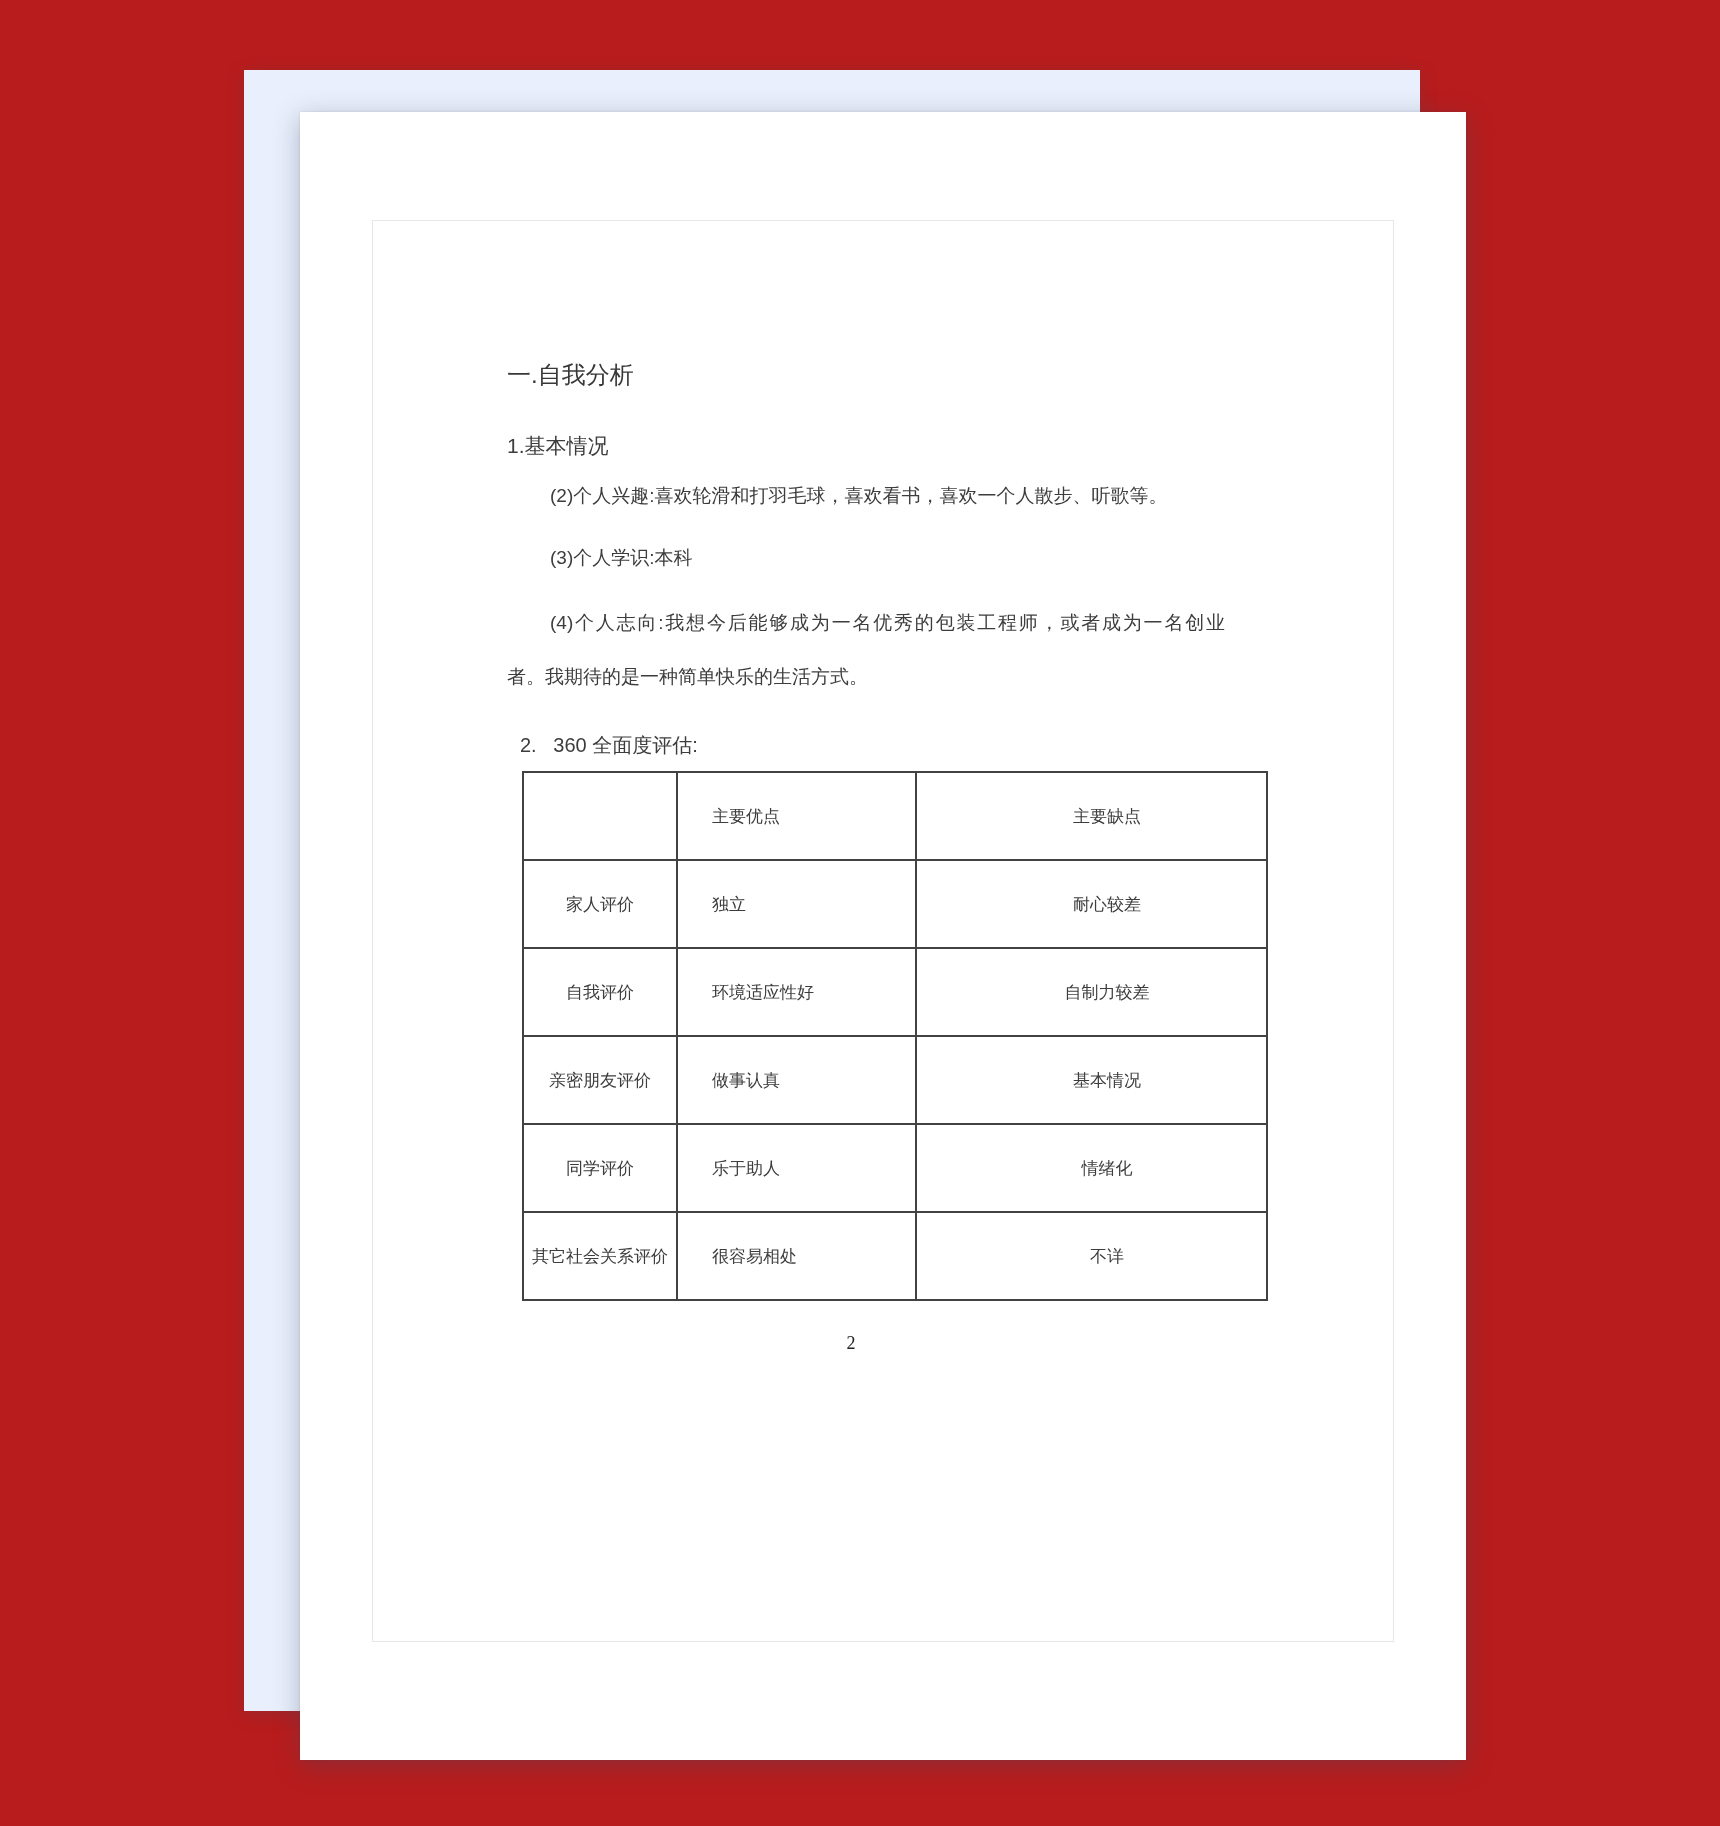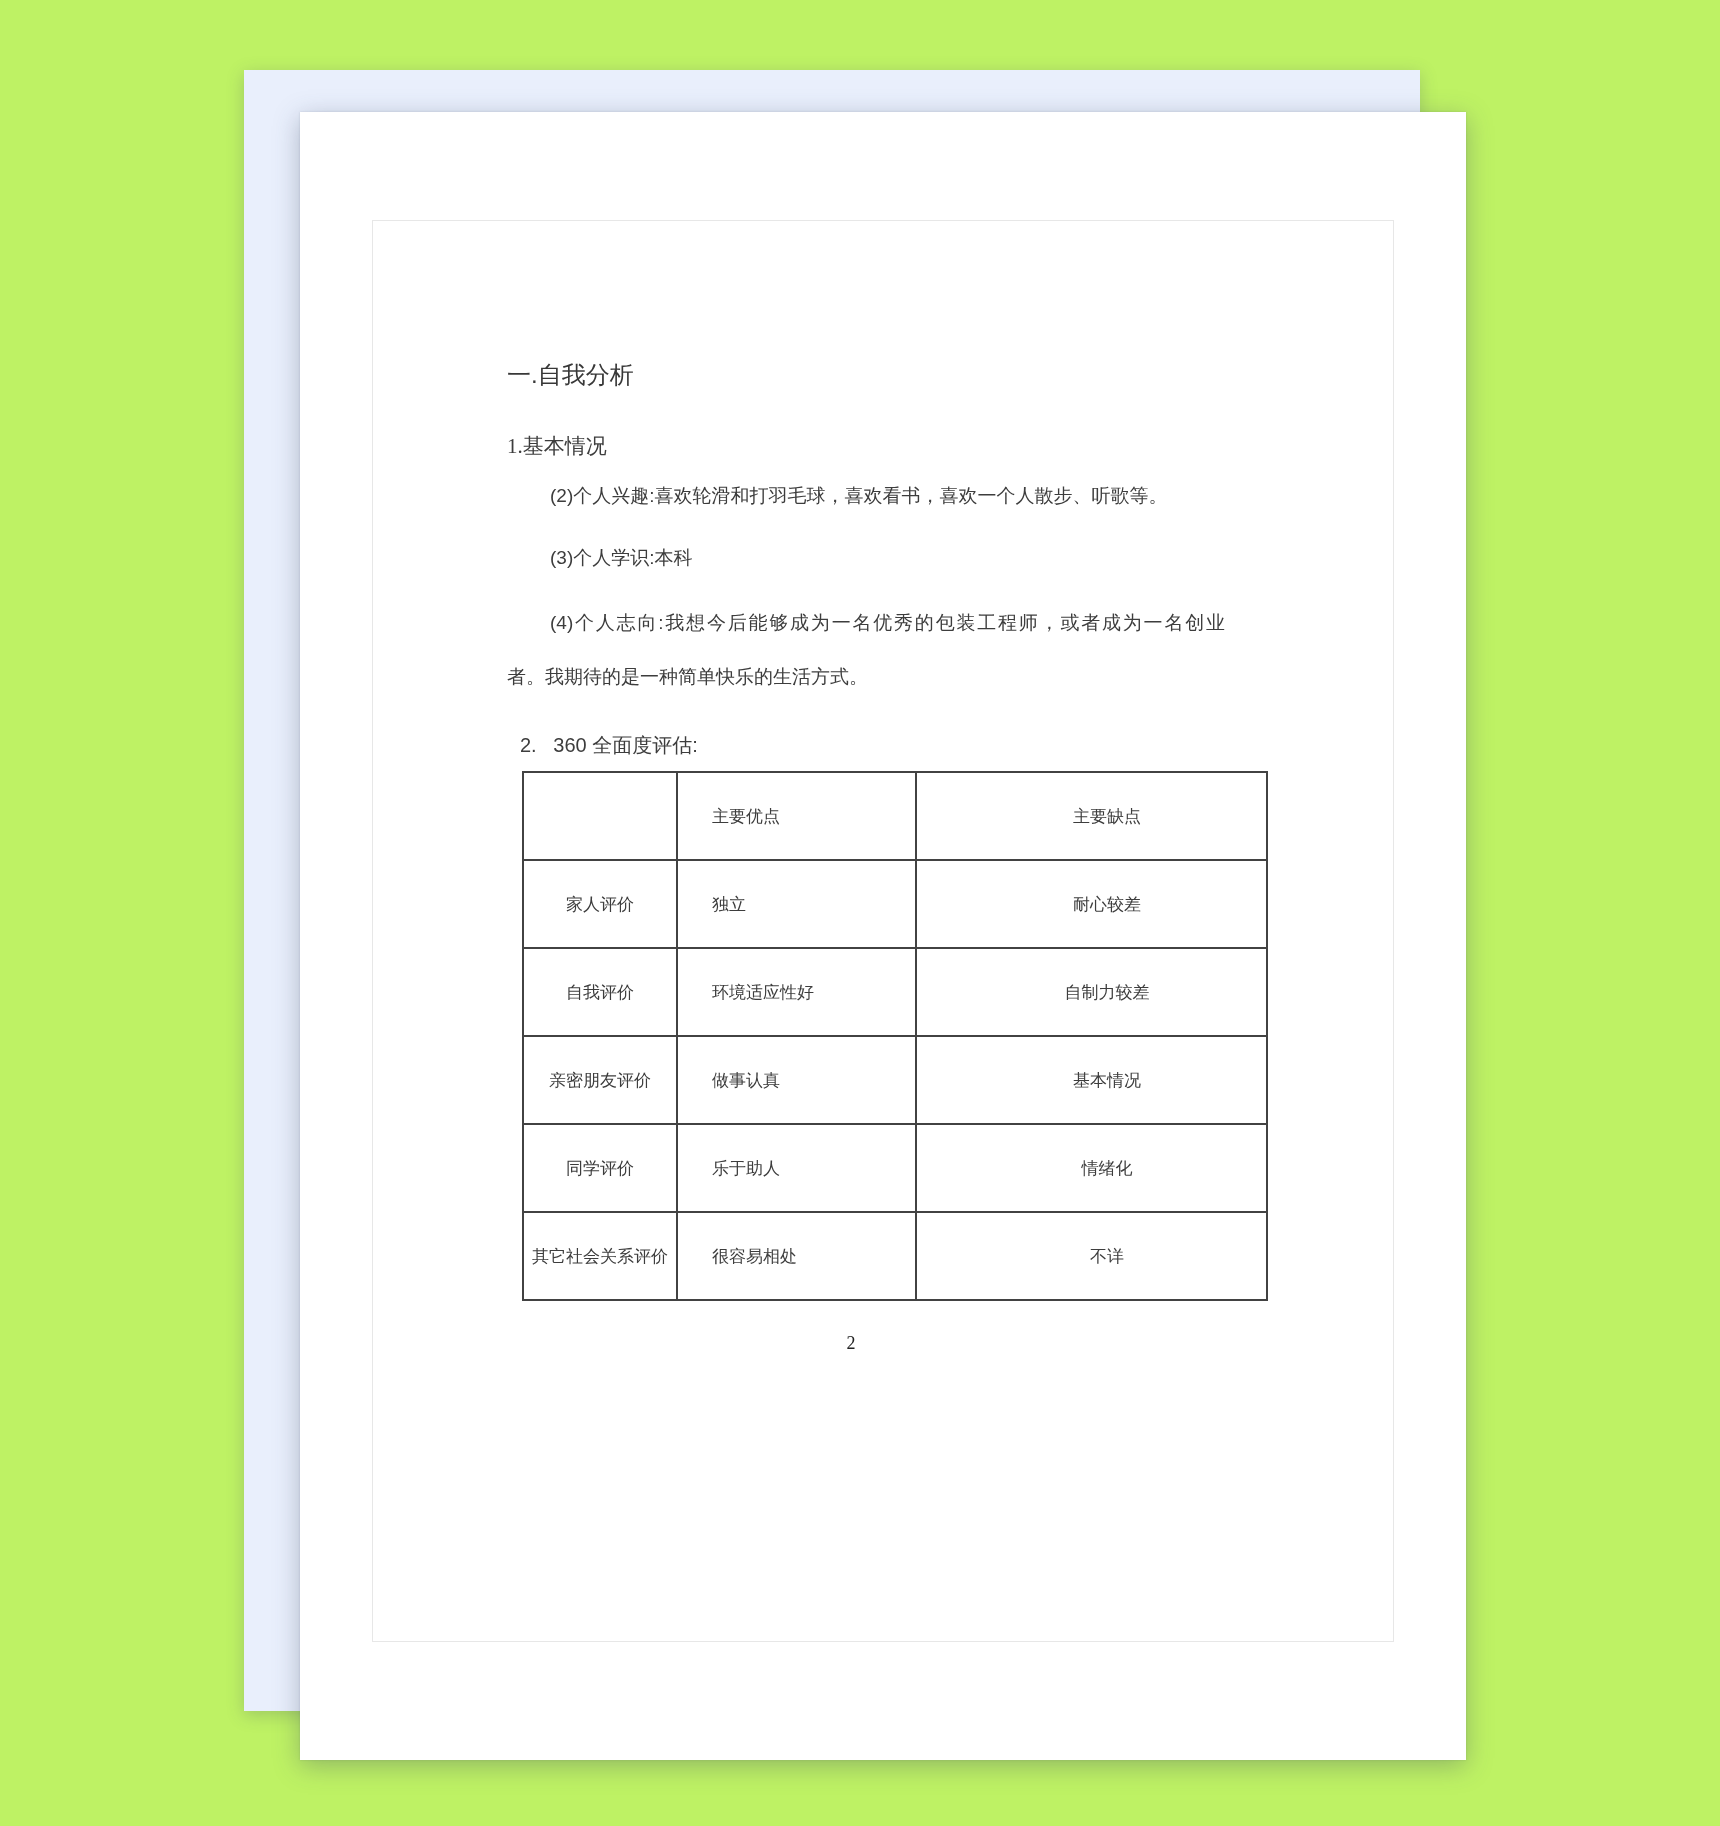--- a/index.html
+++ b/index.html
@@ -1,21 +1,21 @@
 <!DOCTYPE html>
 <html><head>
 <meta charset="utf-8">
 <style>
   html, body { margin: 0; padding: 0; }
   body {
     width: 1720px; height: 1826px; overflow: hidden;
     font-family: "Liberation Sans", "DejaVu Sans", sans-serif;
     background: #c6d0de;
   }
-  .canvas { position: relative; width: 1720px; height: 1826px; background: #bef264; }
+  .canvas { position: relative; width: 1720px; height: 1826px; background: #b91c1c; }
 
   .back-sheet {
     position: absolute; left: 244px; top: 70px; width: 1176px; height: 1641px;
     background: #e9effc;
     box-shadow: 0 4px 16px rgba(60,75,100,0.25);
   }
   .doc-page {
     position: absolute; left: 300px; top: 112px; width: 1166px; height: 1648px;
     background: #ffffff;
     box-shadow: 0 6px 24px rgba(60,75,100,0.35), 0 0 2px rgba(60,75,100,0.18);
@@ -29,21 +29,21 @@
     position: absolute; left: 207px; top: 0; width: 718px;
     color: #3d3d3d;
   }
 
   .doc-title {
     margin-top: 246px;
     font-size: 24px; line-height: 34px; color: #383838;
   }
   .section-heading {
     margin-top: 39px;
-    font-size: 21px; line-height: 30px; font-family: Liberation Serif, serif;
+    font-size: 21px; line-height: 30px;
   }
   .paragraph { font-size: 19px; }
   .paragraph .line { line-height: 54px; height: 54px; }
   .paragraph .line.jline { text-align: justify; text-align-last: justify; }
   .paragraph .line.first { text-indent: 43px; }
   .p1 { margin-top: 16px; }
   .p2 { margin-top: 8px; }
   .p3 { margin-top: 8px; }
   .p4 { margin-top: 11px; }
   .subsection-heading {

